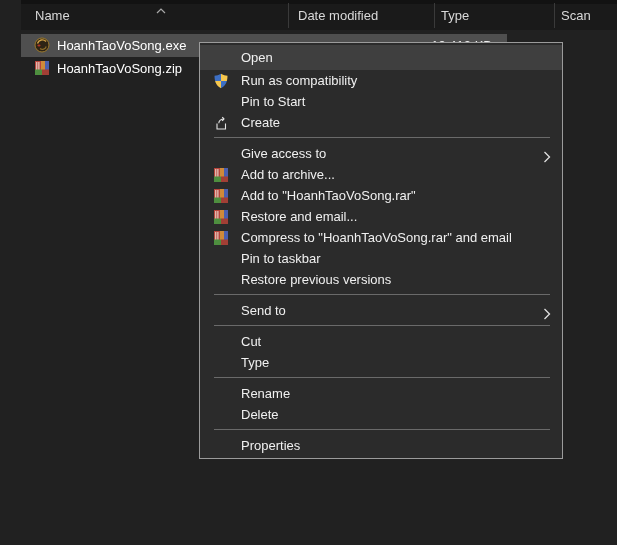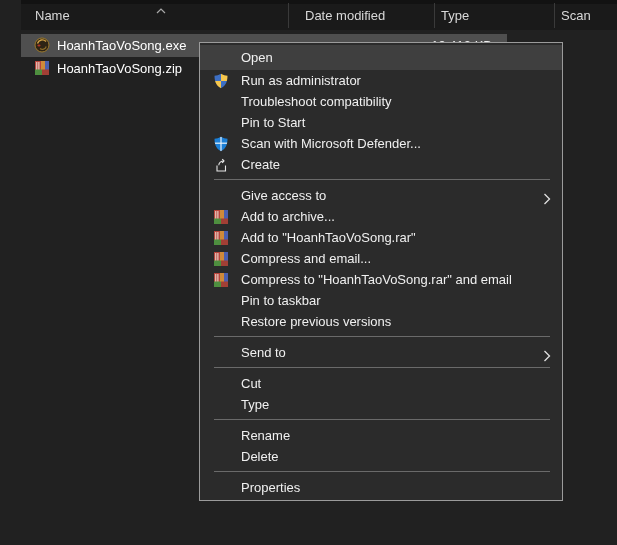--- a/index.html
+++ b/index.html
@@ -73,21 +73,21 @@
 <div class="screen">
 
   <div class="col-headers">
     <div class="top-strip"></div>
     <span class="sort-caret">
       <svg width="12" height="8" viewBox="0 0 12 8">
           <path d="M2 6 L6 2 L10 6" stroke="#a8a8a8" stroke-width="1.2" fill="none"></path>
         </svg>
     </span>
     <span class="col-header-label" style="left:14px">Name</span>
-    <span class="col-header-label" style="left:284px">Date modified</span>
+    <span class="col-header-label" style="left:277px">Date modified</span>
     <span class="col-header-label" style="left:420px">Type</span>
     <span class="col-header-label" style="left:540px">Scan</span>
     <div class="col-sep" style="left:267px"></div>
     <div class="col-sep" style="left:413px"></div>
     <div class="col-sep" style="left:533px"></div>
     <div class="col-sep" style="left:610px"></div>
   </div>
 
   <div class="file-row selected" style="top:34px">
     <span class="file-icon">
@@ -133,48 +133,28 @@
               </clipPath>
             </defs>
           <g clip-path="url(#uacclip)">
             <rect x="0" y="0" width="8" height="8" fill="#3d6fc4"></rect>
             <rect x="8" y="0" width="8" height="8" fill="#f5c64d"></rect>
             <rect x="0" y="8" width="8" height="8" fill="#f5c64d"></rect>
             <rect x="8" y="8" width="8" height="8" fill="#3d6fc4"></rect>
           </g>
         </svg>
       </span>
-      <span>Run as administrator</span>
-    </div>
-
-    <div class="menu-item">
-      <span>Troubleshoot compatibility</span>
-    </div>
+      <span>Run as compatibility</span>
+    </div>
+
 
     <div class="menu-item">
       <span>Pin to Start</span>
     </div>
 
-    <div class="menu-item">
-      <span class="menu-icon">
-        <svg width="16" height="16" viewBox="0 0 16 16">
-          <defs>
-              <clipPath id="defclip">
-                <path d="M8 0.8 C10 2.1 12.4 2.7 14.5 2.7 C14.5 9 12.4 13.1 8 15.2 C3.6 13.1 1.5 9 1.5 2.7 C3.6 2.7 6 2.1 8 0.8 Z"></path>
-              </clipPath>
-            </defs>
-          <g clip-path="url(#defclip)">
-            <rect x="0" y="0" width="16" height="16" fill="#1c7fd6"></rect>
-            <rect x="7.4" y="0" width="1.2" height="16" fill="#e9f2fb"></rect>
-            <rect x="0" y="6.6" width="16" height="1.2" fill="#e9f2fb"></rect>
-          </g>
-        </svg>
-      </span>
-      <span>Scan with Microsoft Defender...</span>
-    </div>
 
     <div class="menu-item">
       <span class="menu-icon">
         <svg width="16" height="16" viewBox="0 0 16 16" fill="none" stroke="#e6e6e6" stroke-width="1.1">
           <path d="M4 8.5 V14 H12.5 V8.5"></path>
           <path d="M5.8 8.3 C5.8 5.4 8 4 11 4"></path>
           <path d="M11.2 4 L9.2 2.2 M11.2 4 L9 5.8"></path>
         </svg>
       </span>
       <span>Create</span>
@@ -226,21 +206,21 @@
         <svg width="16" height="16" viewBox="0 0 16 16">
           <rect x="1" y="1" width="6" height="14" fill="#b8453c"></rect>
           <rect x="2.3" y="2" width="1" height="8" fill="#efe8df"></rect>
           <rect x="4.4" y="2" width="1" height="8" fill="#efe8df"></rect>
           <rect x="7" y="1" width="4" height="14" fill="#cf8a3a"></rect>
           <rect x="11" y="1" width="4" height="14" fill="#4c5fae"></rect>
           <rect x="1" y="9.5" width="7" height="5.5" fill="#4e8f3f"></rect>
           <rect x="8" y="9.5" width="7" height="5.5" fill="#a23f35"></rect>
         </svg>
       </span>
-      <span>Compress and email...</span>
+      <span>Restore and email...</span>
     </div>
 
     <div class="menu-item">
       <span class="menu-icon">
         <svg width="16" height="16" viewBox="0 0 16 16">
           <rect x="1" y="1" width="6" height="14" fill="#b8453c"></rect>
           <rect x="2.3" y="2" width="1" height="8" fill="#efe8df"></rect>
           <rect x="4.4" y="2" width="1" height="8" fill="#efe8df"></rect>
           <rect x="7" y="1" width="4" height="14" fill="#cf8a3a"></rect>
           <rect x="11" y="1" width="4" height="14" fill="#4c5fae"></rect>

